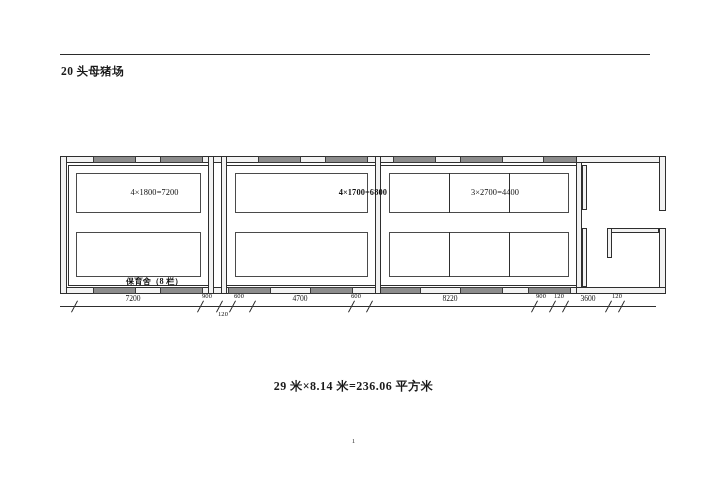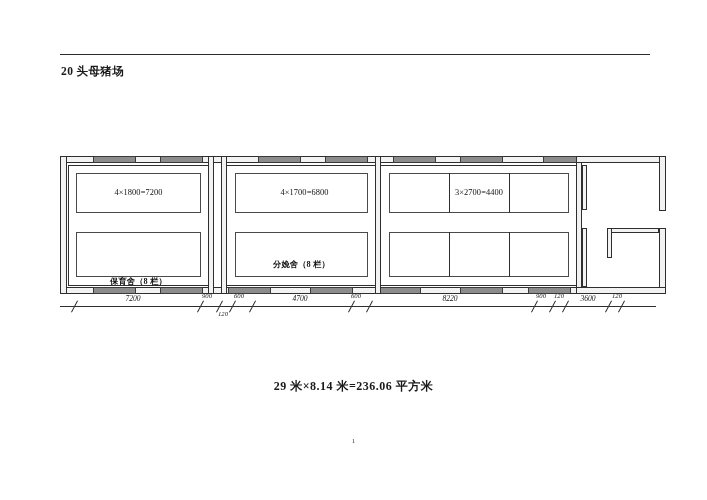--- a/index.html
+++ b/index.html
@@ -84,20 +84,21 @@
     background: #ffffff;
   }
 
   .pen-label {
     position: absolute;
     font-size: 8.2px;
     font-weight: 700;
     white-space: nowrap;
     letter-spacing: 0.2px;
     color: #111;
+    margin-left: 16px;
   }
   .pen-label.thin {
     font-weight: 400;
     font-size: 8.4px;
     letter-spacing: 0.1px;
   }
 
   
   .dimline {
     position: absolute;
@@ -125,21 +126,20 @@
     transform: rotate(28deg);
     transform-origin: 50% 50%;
   }
   .dim-text {
     position: absolute;
     font-size: 7.6px;
     color: #151515;
     white-space: nowrap;
     text-align: center;
     font-family: "Liberation Serif", serif;
-    font-style: italic;
   }
   .dim-text.small {
     font-size: 6.6px;
   }
 
   
   .caption {
     position: absolute;
     left: 0;
     top: 378px;
@@ -223,24 +223,23 @@
     <div class="wall" style="left:522px; top:17px; width:5px; height:45px;"></div>
     <div class="wall" style="left:522px; top:80px; width:5px; height:59px;"></div>
 
     <div class="pen" style="left:16px; top:25px; width:125px; height:40px;"></div>
     <div class="pen-label thin" style="left:16px; top:40px; width:125px; text-align:center;">4×1800=7200</div>
 
     <div class="pen" style="left:16px; top:84px; width:125px; height:45px;"></div>
     <div class="pen-label" style="left:16px; top:128px; width:125px; text-align:center;">保育舍（8 栏）</div>
 
     <div class="pen" style="left:175px; top:25px; width:133px; height:40px;"></div>
-    <div class="pen-label thin" style="left:178px; top:40px; width:133px; text-align:center;">4×1700=6800</div>
+    <div class="pen-label thin" style="left:178px; top:40px; width:133px; text-align:right;font-weight:bold;">4×1700=6800</div>
 
     <div class="pen" style="left:175px; top:84px; width:133px; height:45px;"></div>
-    <div class="pen-label" style="left:175px; top:111px; width:133px; text-align:center;">分娩舍（8 栏）</div>
 
     <div class="pen" style="left:329px; top:25px; width:180px; height:40px;"></div>
     <div class="ln" style="left:389px; top:25px; width:1px; height:40px;"></div>
     <div class="ln" style="left:449px; top:25px; width:1px; height:40px;"></div>
     <div class="pen-label thin" style="left:329px; top:40px; width:180px; text-align:center;">3×2700=4400</div>
 
     <div class="pen" style="left:329px; top:84px; width:180px; height:45px;"></div>
     <div class="ln" style="left:389px; top:84px; width:1px; height:45px;"></div>
     <div class="ln" style="left:449px; top:84px; width:1px; height:45px;"></div>
 

